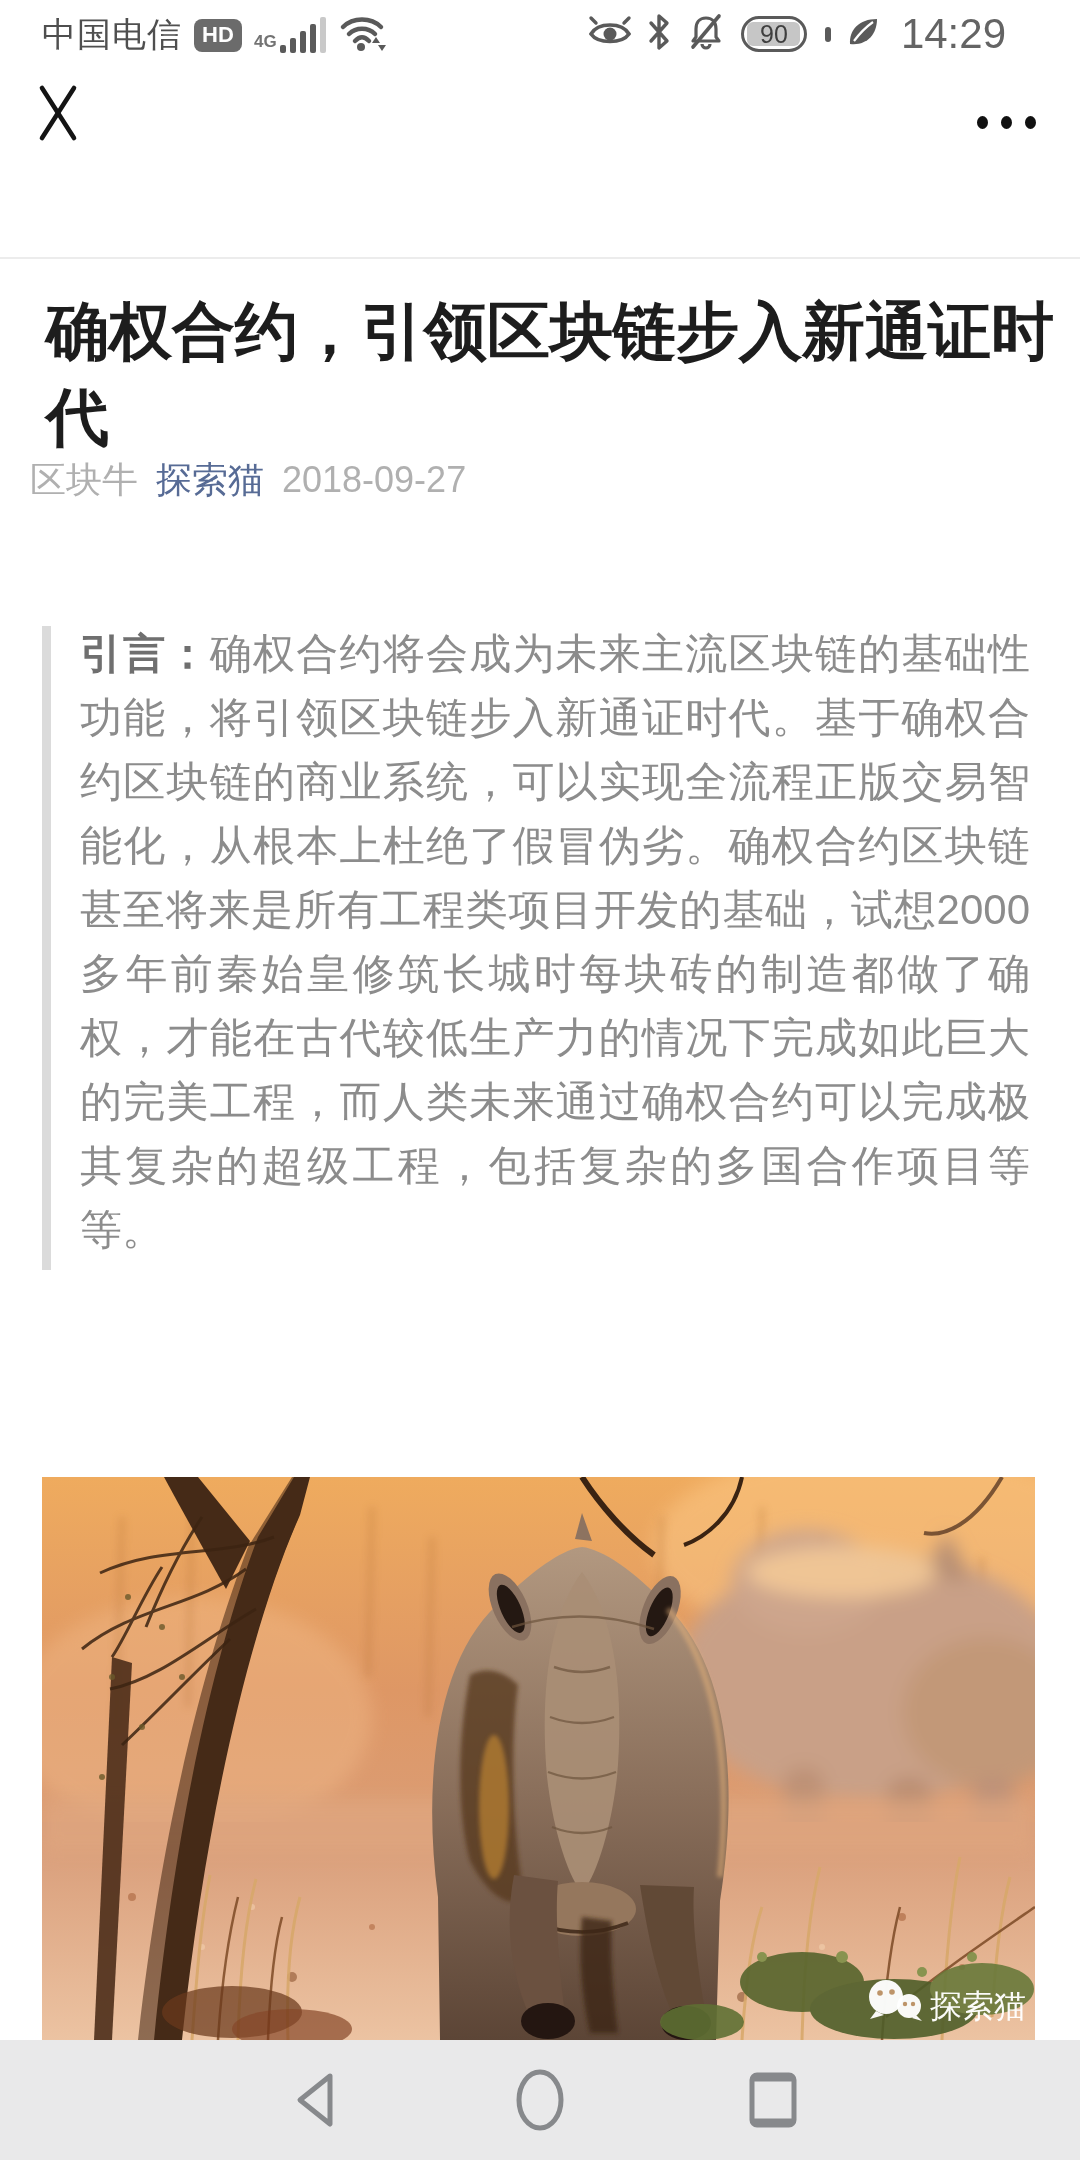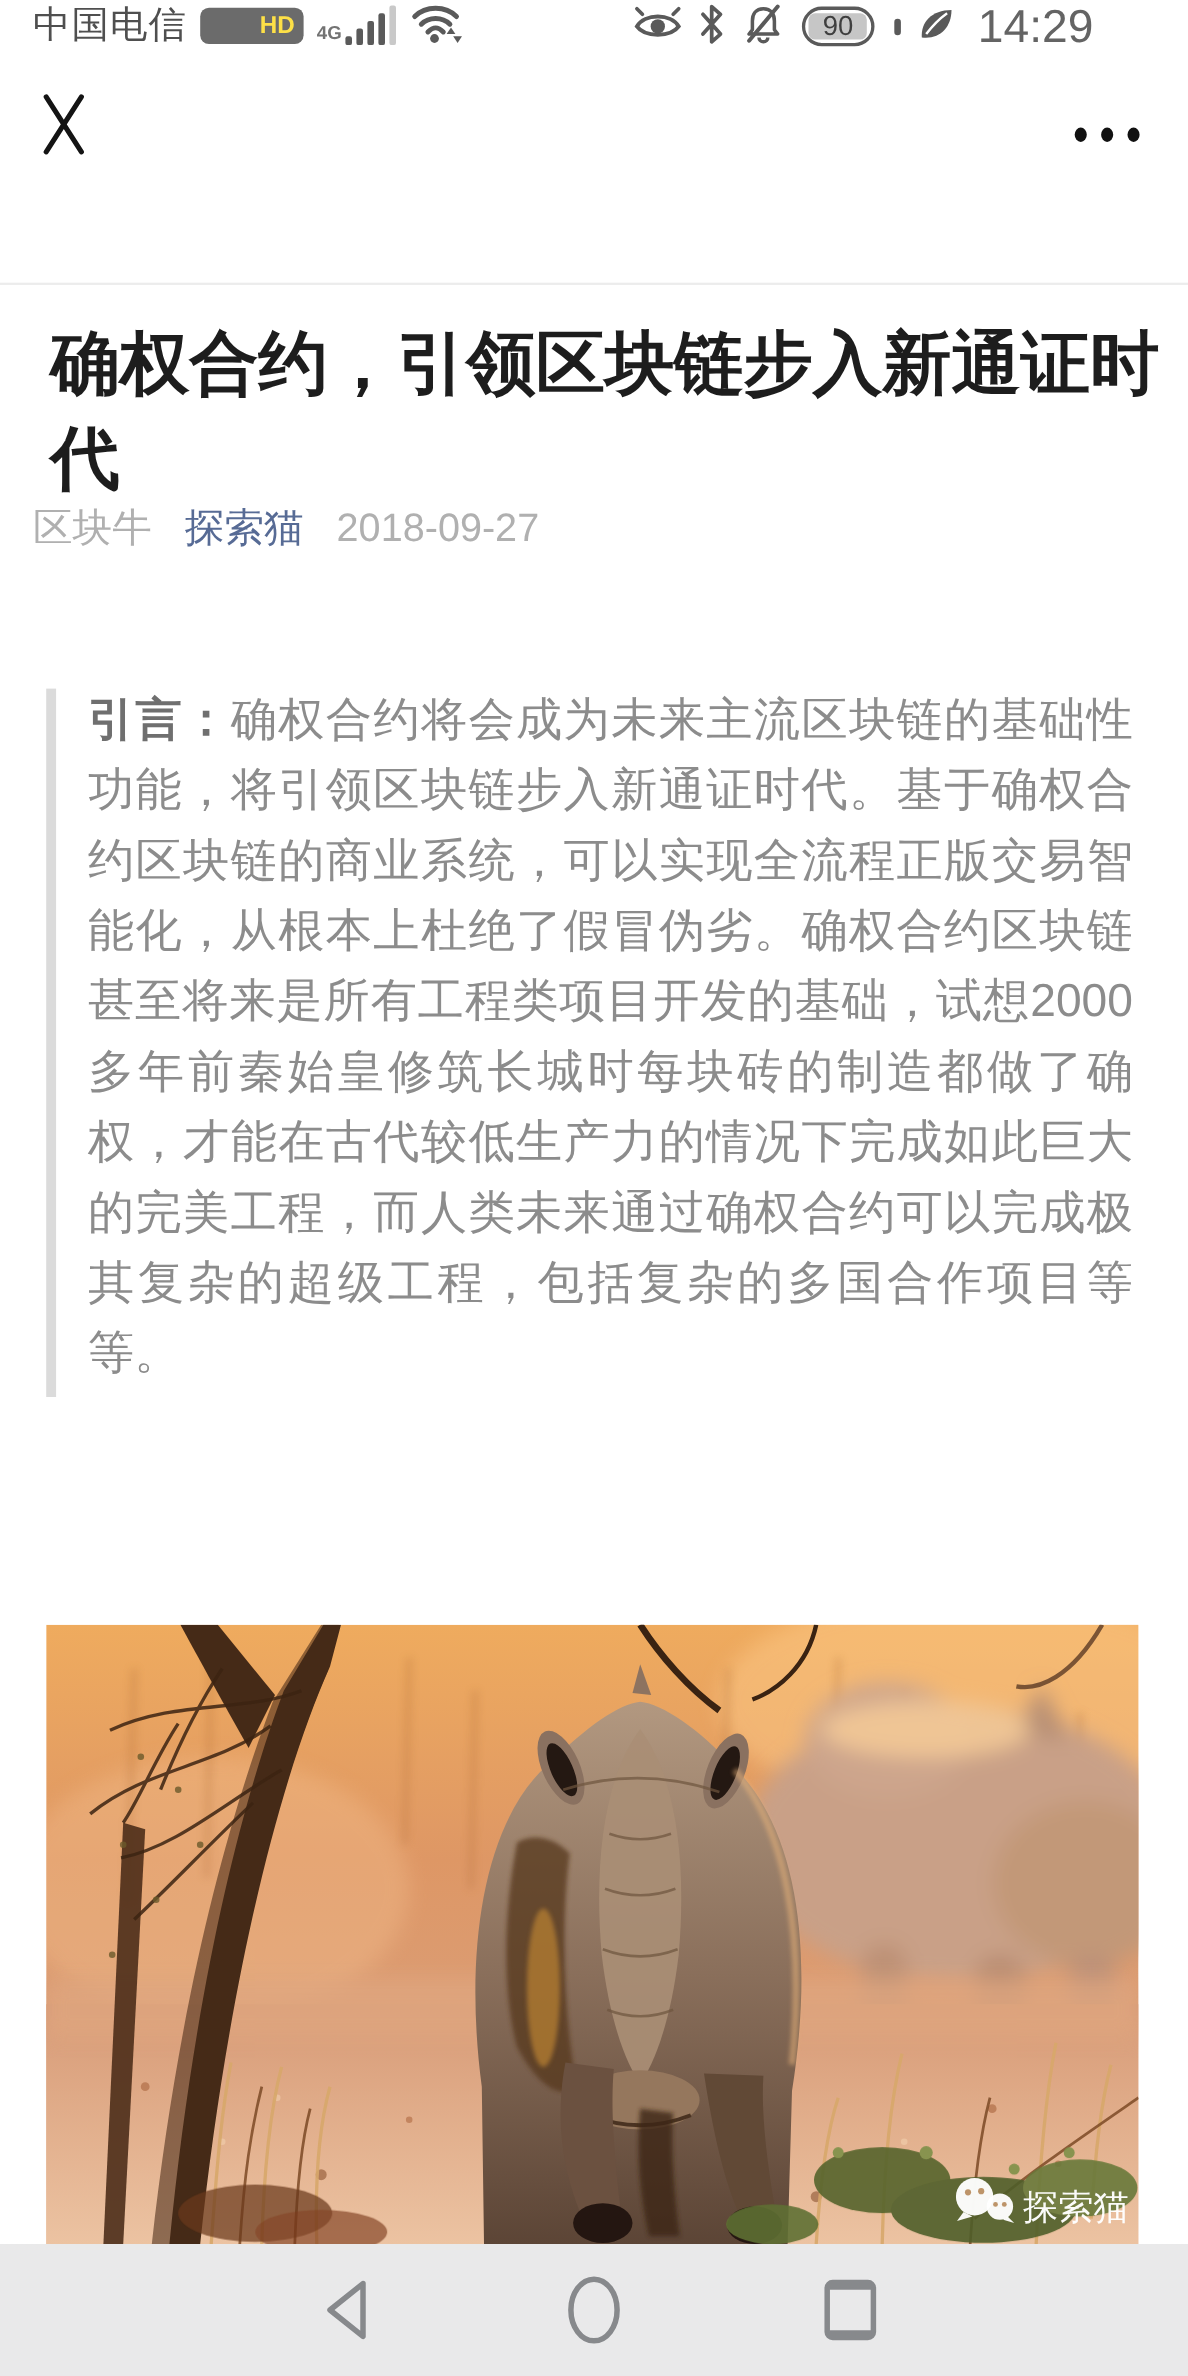--- a/index.html
+++ b/index.html
@@ -1,48 +1,48 @@
 <!DOCTYPE html>
 <html><head>
 <meta charset="utf-8">
 <style>
   html,body{margin:0;padding:0;background:#fff;}
   .page{position:relative;width:1080px;height:2160px;background:#ffffff;overflow:hidden;
         font-family:"Liberation Sans","DejaVu Sans",sans-serif;}
 
   
-  .statusbar{position:absolute;top:0;left:0;width:1024px;height:58px;
-             display:flex;align-items:flex-start;justify-content:space-between;
+  .statusbar{position:absolute;top:0;left:12px;width:1024px;height:58px;
+             display:flex;align-items:flex-end;justify-content:space-between;
              padding:0 30px;box-sizing:border-box;color:#555;}
   .sb-left,.sb-right{display:flex;align-items:center;}
   .sb-left{gap:12px;}
   .sb-right{gap:15px;}
   .carrier{font-size:34px;color:#4f4f4f;letter-spacing:1px;}
-  .hd-badge{width:48px;height:33px;background:#6b6b6b;border-radius:8px;color:#fde047;
-            font-size:22px;font-weight:bold;display:flex;align-items:center;justify-content:center;padding-left:46px;}
+  .hd-badge{width:48px;height:33px;background:#6b6b6b;border-radius:8px;color:#ffffff;
+            font-size:22px;font-weight:bold;display:flex;align-items:center;justify-content:center;}
   .net-group{display:flex;align-items:flex-end;gap:2px;}
   .net-label{font-size:17px;font-weight:bold;color:#737373;align-self:flex-start;margin-top:16px;}
   .battery{position:relative;width:66px;height:36px;border:3px solid #5a5a5a;border-radius:18px;
            display:flex;align-items:center;justify-content:center;box-sizing:border-box;}
   .battery .fill{position:absolute;left:3px;top:3px;bottom:3px;width:88%;background:#c6c6c6;border-radius:6px;}
   .battery .pct{position:relative;font-size:25px;color:#3f3f3f;}
   .battery-nub{width:6px;height:15px;background:#5a5a5a;border-radius:3px;margin-left:3px;}
   .clock{font-size:42px;color:#646464;margin-left:6px;}
 
   
   .header{position:absolute;top:58px;left:0;width:1080px;height:142px;background:#fff;}
   .close-btn{position:absolute;left:34px;top:26px;width:48px;height:58px;cursor:pointer;}
   .more-btn{position:absolute;right:44px;top:58px;display:flex;gap:13px;cursor:pointer;}
   .more-btn .dot{width:11px;height:13px;border-radius:50%;background:#111;}
   .header-divider{position:absolute;top:199px;left:0;width:1080px;height:2px;background:#ececec;}
 
   
   .title{position:absolute;top:246px;left:46px;width:1014px;
          font-size:63px;line-height:86px;font-weight:bold;color:#1d1d1d;letter-spacing:0;}
-  .byline{position:absolute;top:458px;left:30px;display:flex;gap:30px;align-items:baseline;
+  .byline{position:absolute;top:458px;left:30px;display:flex;gap:18px;align-items:baseline;
           font-size:36px;line-height:44px;}
   .byline .source{color:#b0b0b0;}
   .byline .author{color:#576b95;cursor:pointer;}
   .byline .date{color:#b0b0b0;}
 
   .quote{position:absolute;top:622px;left:0;width:1080px;}
   .quote-bar{position:absolute;left:42px;top:4px;width:9px;height:644px;background:#dbdbdb;}
   .quote-text{margin:0 50px 0 80px;font-size:42px;line-height:64px;color:#8c8c8c;text-align:justify;}
   .quote-text .lead{font-weight:bold;color:#6f6f6f;}
 

